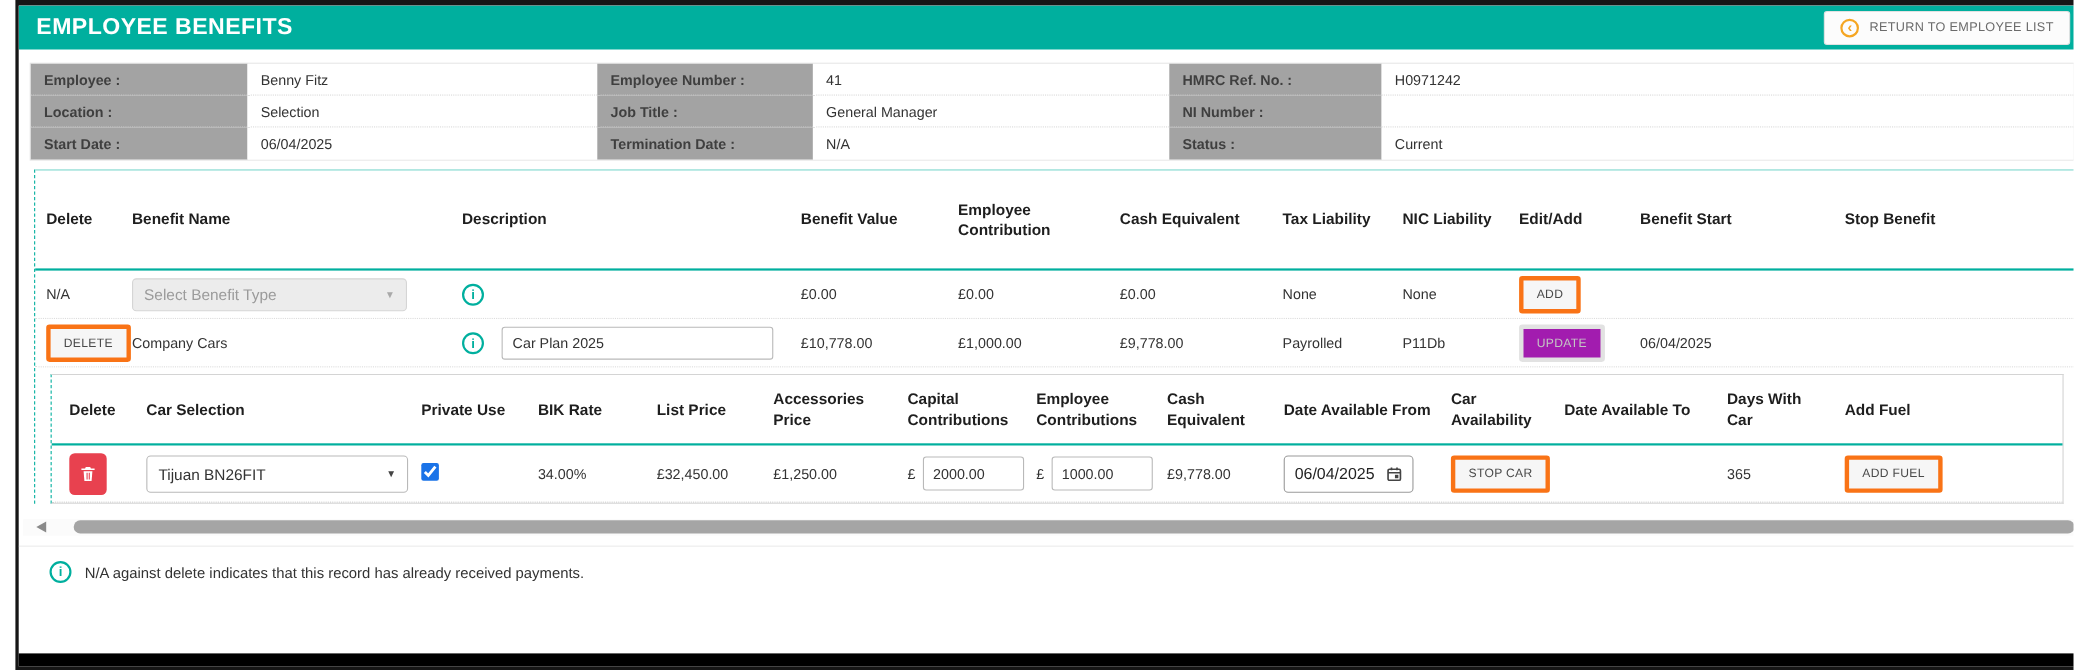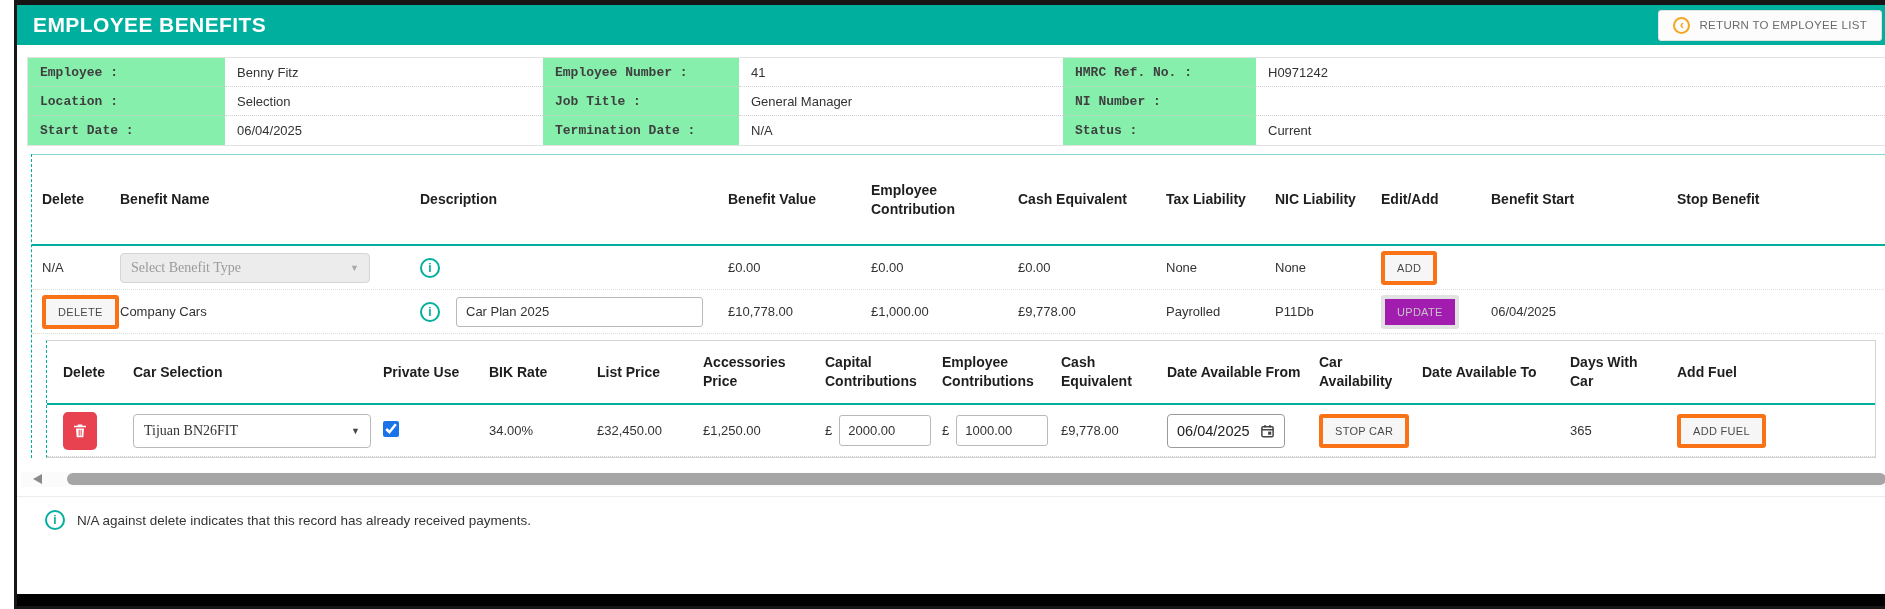--- a/index.html
+++ b/index.html
@@ -10,37 +10,37 @@
   
   .topbar { height:40px; background:#00AF9E; display:flex; align-items:center; justify-content:space-between; padding:0 14px 0 16px; }
   .title { color:#fff; font-size:21px; font-weight:800; letter-spacing:.4px; }
   .return-btn { display:inline-flex; align-items:center; gap:9px; background:#fcfcfc; border:1px solid #e2e2e2; border-radius:3px; height:31px; padding:0 14px; font-family:inherit; font-size:11.5px; color:#6b6b6b; letter-spacing:.3px; cursor:pointer; }
   .circ { display:inline-flex; align-items:center; justify-content:center; width:17px; height:17px; border:2px solid #F5A623; border-radius:50%; color:#F5A623; font-size:13px; font-weight:700; line-height:1; padding-bottom:2px; }
 
   
   .info-grid { display:grid; grid-template-columns:197px 318px 196px 324px 193px 1fr; margin:12px 10px 0 10px; border:1px solid #e3e3e3; }
   .info-grid > div { height:29px; display:flex; align-items:center; padding:0 12px; font-size:13px; border-bottom:1px dotted #cfcfcf; }
   .info-grid > div.last { border-bottom:none; }
-  .lbl { background:#86efac; color:#3f3f3f; font-weight:700;font-family:Liberation Mono, monospace; }
+  .lbl { background:#a3a3a3; color:#3f3f3f; font-weight:700; }
   .val { background:#fff; color:#333; }
 
   
   .benefits { margin:8px 10px 0 14px; border-left:1px dashed #00AF9E; }
   .b-head, .b-row { display:grid; grid-template-columns:78px 300px 308px 143px 147px 148px 109px 106px 110px 186px 1fr; align-items:center; padding-left:10px; }
   .b-head { height:92px; border-top:1px solid #7fd7cd; border-bottom:2px solid #00AF9E; }
   .th { font-size:14px; font-weight:700; color:#1e1e1e; padding-right:14px; line-height:1.35; }
   .b-row { height:44px; border-bottom:1px dotted #dcdcdc; font-size:13px; color:#333; }
   .b-row .cell { padding-right:10px; }
 
   
   .btn { background:#f6f6f6; border:4px solid #f97316; border-radius:3px; padding:7px 12px; font-family:inherit; font-size:11px; color:#4a4a4a; letter-spacing:.3px; cursor:pointer;text-align:center; }
   .btn--disabled { color:#c4c4c4; background:#a21caf; border-color:#e2e2e2; cursor:default; }
 
   
-  .sel { display:inline-flex; justify-content:space-between; align-items:center; gap:8px; border:1px solid #b9b9b9; border-radius:4px; height:34px; padding:0 10px; background:#fff; width:238px; font-size:14px; color:#333; cursor:pointer;font-family:Liberation Serif, serif; }
+  .sel { display:inline-flex; justify-content:space-between; align-items:center; gap:8px; border:1px solid #b9b9b9; border-radius:4px; height:34px; padding:0 10px; background:#fff; width:238px; font-size:14px; color:#333; cursor:pointer; }
   .sel .arr { font-size:9px; color:#444; }
   .sel--disabled { background:#ececec; color:#9b9b9b; border-color:#d5d5d5; height:30px; width:250px; cursor:default; }
   .sel--disabled .arr { color:#a9a9a9; }
   .txt { border:1px solid #b9b9b9; border-radius:3px; height:30px; padding:0 9px; font-family:inherit; font-size:13px; color:#333; width:247px; }
   .money { display:inline-flex; align-items:center; gap:7px; font-size:13px; }
   .money input { width:92px; height:31px; border:1px solid #b9b9b9; border-radius:3px; padding:0 8px; font-family:inherit; font-size:13px; color:#333; }
   .date-box { display:inline-flex; align-items:center; gap:10px; border:1px solid #9a9a9a; border-radius:4px; height:34px; padding:0 9px; font-size:14.5px; color:#222; background:#fff; cursor:pointer; }
 
   .info-icon { display:inline-flex; align-items:center; justify-content:center; width:20px; height:20px; border:2px solid #00AF9E; border-radius:50%; color:#00AF9E; font-size:12px; font-weight:700; flex:0 0 auto; background:#fff; }
   .desc-wrap { display:flex; align-items:center; gap:16px; }

